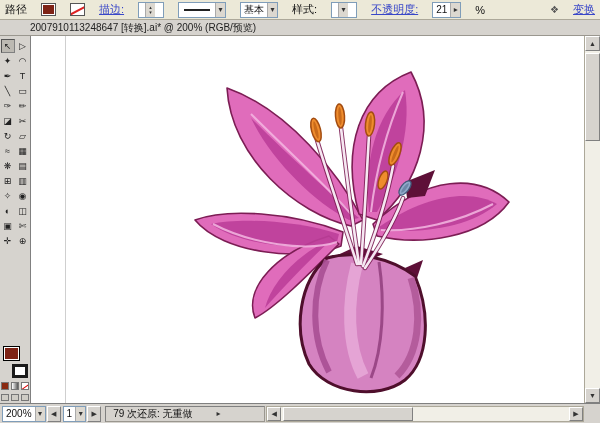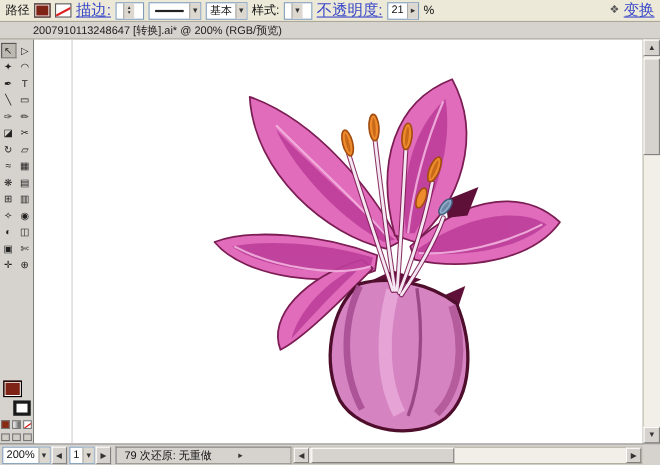--- a/index.html
+++ b/index.html
@@ -1,23 +1,23 @@
 <!DOCTYPE html>
 <html><head>
 <meta charset="utf-8">
 <style>
   *{box-sizing:border-box;margin:0;padding:0}
   html,body{width:600px;height:423px;overflow:hidden}
   body{font-family:"Liberation Sans","DejaVu Sans",sans-serif;font-size:11px;color:#111;background:#ece9d8}
   .app{width:600px;height:423px;display:flex;flex-direction:column;background:#ece9d8}
 
   
-  .control-bar{flex:0 0 20px;display:flex;align-items:center;gap:4px;padding:0 5px;background:#ece9d8;border-bottom:1px solid #aca899;white-space:nowrap}
+  .control-bar{flex:0 0 20px;display:flex;align-items:center;gap:14px;padding:0 5px;background:#ece9d8;border-bottom:1px solid #aca899;white-space:nowrap}
   .cb-label{font-size:11px;color:#111}
-  .link{color:#3947c8;text-decoration:underline;cursor:pointer;font-size:14px}
+  .link{color:#3947c8;text-decoration:underline;cursor:pointer;font-size:11px}
   .combo{display:inline-flex;align-items:center;background:#fff;border:1px solid #7f9db9;height:16px;padding-left:3px;font-size:10px}
   .combo .arrow{font-size:8px;color:#333;margin-left:3px;background:#dcd8d0;border-left:1px solid #aaa;height:14px;width:10px;display:inline-flex;align-items:center;justify-content:center}
   .spin{display:inline-flex;flex-direction:column;margin-left:3px;border-left:1px solid #aaa;background:#dcd8d0;height:14px;width:10px;align-items:center;justify-content:center;line-height:5px;font-size:5px;color:#333}
   .swatch{width:15px;height:13px;display:inline-block;border:1px solid #555;box-shadow:inset 0 0 0 1px #fff;cursor:pointer}
   .swatch.stroke-sw{background:#fff;position:relative;overflow:hidden}
   .swatch.stroke-sw::after{content:"";position:absolute;left:-2px;top:5px;width:20px;height:2px;background:#d22;transform:rotate(-28deg)}
   .profile-line{width:26px;height:2px;background:#222;margin:0 2px}
   .combo.val26{min-width:26px}
   .flex-spacer{flex:1}
   .mini-icon{font-size:10px;color:#555;cursor:pointer}

